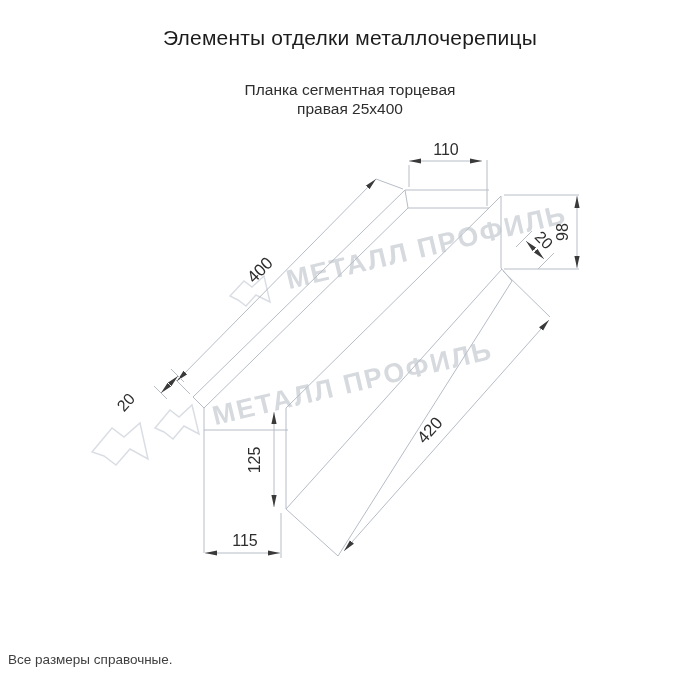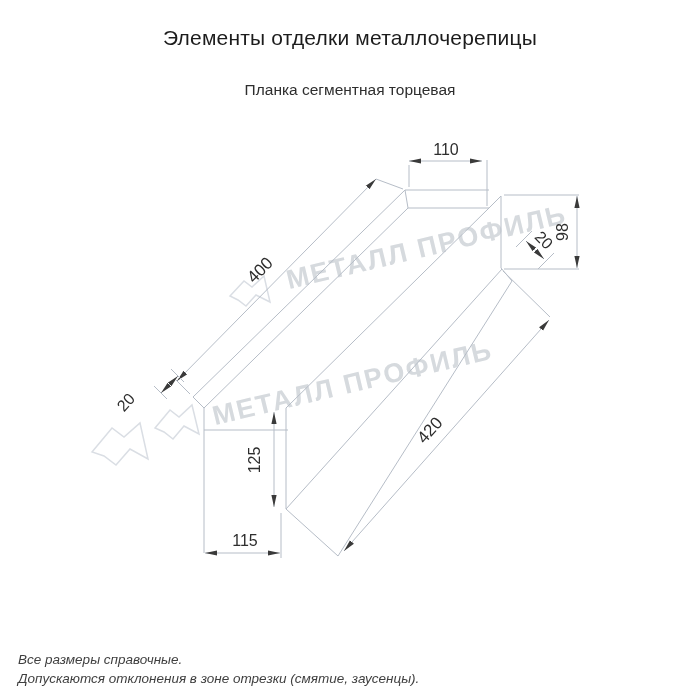--- a/index.html
+++ b/index.html
@@ -7,36 +7,37 @@
   .stage{position:absolute;left:0;top:0;width:700px;height:520px;}
   .title{position:absolute;left:0;top:26px;width:700px;text-align:center;
          font-size:21px;color:#1c1c1c;letter-spacing:.2px;}
   .subtitle{position:absolute;left:0;top:80px;width:700px;text-align:center;
             font-size:15.5px;color:#2e2e2e;line-height:19px;}
   .watermark{position:absolute;color:#d6dade;font-weight:bold;font-size:27px;
              letter-spacing:2px;white-space:nowrap;transform:rotate(-13.5deg);
              transform-origin:center;pointer-events:none;}
   .wm1{left:283px;top:232px;}
   .wm2{left:209px;top:368px;}
-  .footer{position:absolute;left:18px;top:650px;font-size:13.5px;color:#3f3f3f;line-height:19px;font-style:italic;}
+  .footer{position:absolute;left:8px;top:650px;font-size:13.5px;color:#3f3f3f;line-height:19px;}
   svg{position:absolute;left:0;top:0;}
   .partline{stroke:#b6bdc7;stroke-width:1;fill:none;}
   .dimline{stroke:#b6bdc7;stroke-width:1;fill:none;}
   .logo{stroke:#dadee4;stroke-width:1.5;fill:none;}
   text.dim{fill:#2e2e2e;font-family:"Liberation Sans",sans-serif;font-size:16px;}
   text.dim.big{font-size:17px;}
 </style>
 </head>
 <body>
 
 <div class="stage">
 
   <div class="title">Элементы отделки металлочерепицы</div>
   <div class="subtitle">
     <div>Планка сегментная торцевая</div>
+    <div>правая 25х400</div>
   </div>
 
   <div class="watermark wm1">МЕТАЛЛ ПРОФИЛЬ</div>
   <div class="watermark wm2">МЕТАЛЛ ПРОФИЛЬ</div>
 
   <svg width="700" height="700" viewBox="0 0 700 700">
     <defs>
       <marker id="arr" markerWidth="13" markerHeight="8" refX="12" refY="4" orient="auto-start-reverse" markerUnits="userSpaceOnUse">
         <path d="M12,4 L0,1.4 L0,6.6 Z" fill="#3a3a3a"></path>
       </marker>
@@ -101,16 +102,15 @@
         <path class="dimline" d="M281,513 V558"></path>
         <line class="dimline" x1="205" y1="553" x2="280" y2="553" marker-start="url(#arr)" marker-end="url(#arr)"></line>
         <text class="dim" x="245" y="546" text-anchor="middle">115</text>
       </g>
 
     </g>
   </svg>
 
   <div class="footer">
     <div>Все размеры справочные.</div>
-    <div>Допускаются отклонения в зоне отрезки (смятие, заусенцы).</div>
   </div>
 
 </div>
 
 </body></html>

